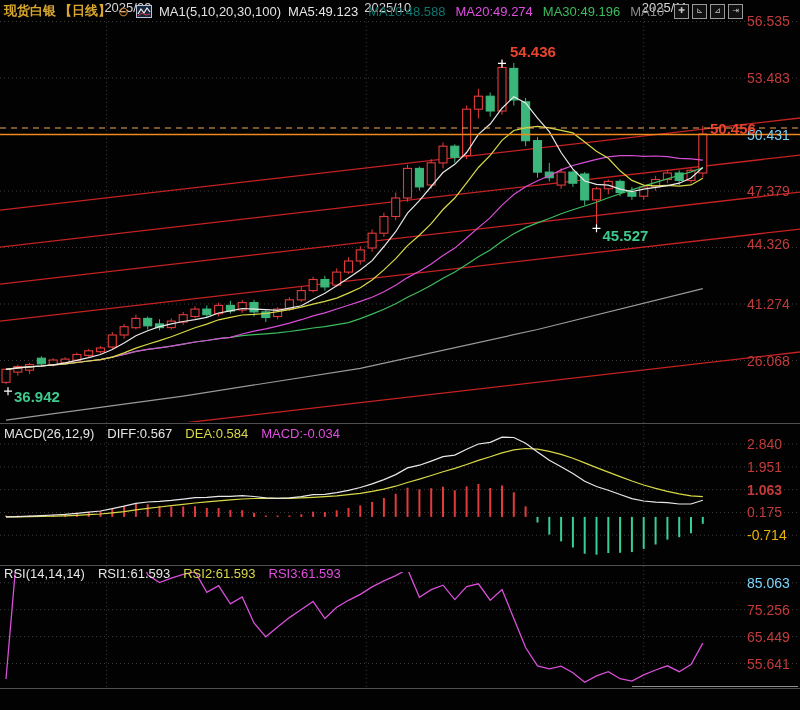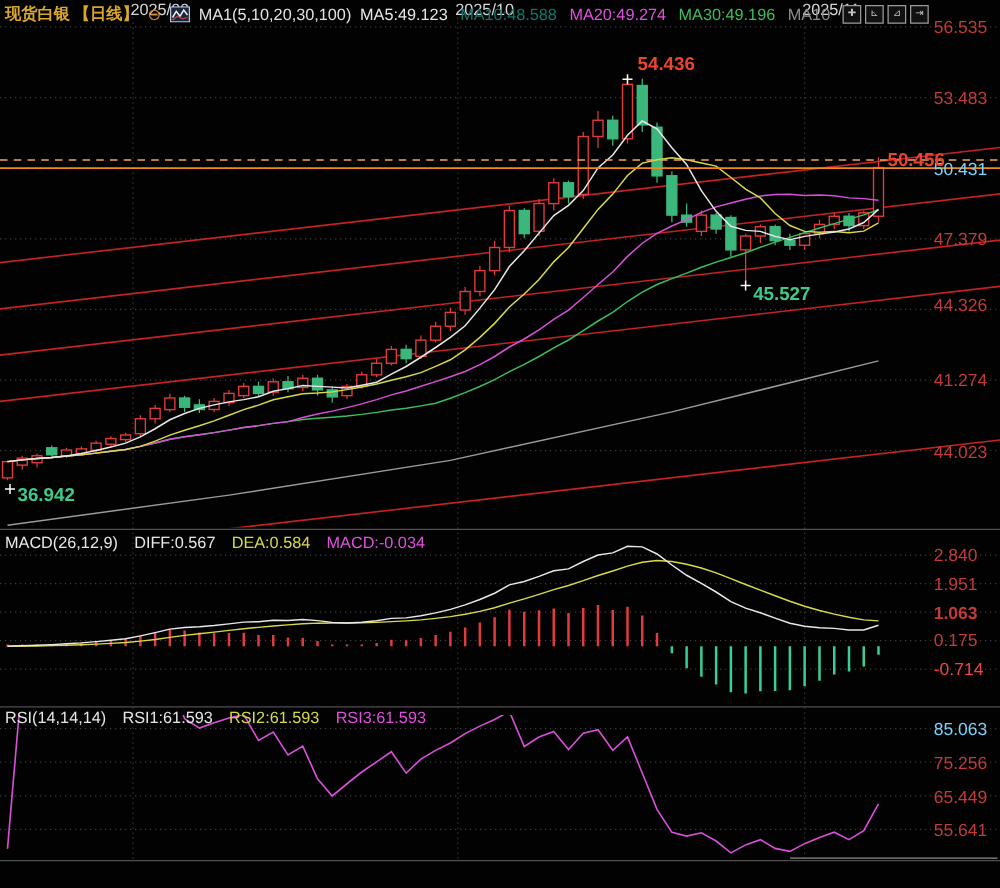--- a/index.html
+++ b/index.html
@@ -269,26 +269,26 @@
         <line x1="0" x2="800" y1="688.5" y2="688.5" stroke="#4f4f4f" stroke-width="1"></line>
         <line x1="632" x2="798" y1="686.5" y2="686.5" stroke="#8e8e8e" stroke-width="1"></line>
       </svg></div>
   <div id="labels">
       <div class="tick" style="left: 747px; top: 13.4983px; color: rgb(194, 59, 59);">56.535</div>
       <div class="tick" style="left: 747px; top: 70px; color: rgb(194, 59, 59);">53.483</div>
       <div class="tick" style="left: 747px; top: 126.502px; color: #7dd3fc;">50.431</div>
       <div class="tick" style="left: 747px; top: 183.003px; color: rgb(194, 59, 59);">47.379</div>
       <div class="tick" style="left: 747px; top: 236px; color: rgb(194, 59, 59);">44.326</div>
       <div class="tick" style="left: 747px; top: 296.025px; color: rgb(194, 59, 59);">41.274</div>
-      <div class="tick" style="left: 747px; top: 352.527px; color: rgb(194, 59, 59);">44.023</div>
+      <div class="tick" style="left: 747px; top: 352.527px; color: rgb(194, 59, 59);">26.068</div>
       <div class="tick" style="left: 747px; top: 436.111px; color: rgb(194, 59, 59);">2.840</div>
       <div class="tick" style="left: 747px; top: 458.896px; color: rgb(194, 59, 59);">1.951</div>
       <div class="tick" style="left: 747px; top: 481.655px; color: rgb(194, 59, 59); font-weight: bold;">1.063</div>
       <div class="tick" style="left: 747px; top: 504.415px; color: rgb(194, 59, 59);">0.175</div>
-      <div class="tick" style="left: 747px; top: 527.2px; color: #ef4444;">-0.714</div>
+      <div class="tick" style="left: 747px; top: 527.2px; color: #eab308;">-0.714</div>
       <div class="tick" style="left: 747px; top: 574.795px; color: #7dd3fc;">85.063</div>
       <div class="tick" style="left: 747px; top: 601.696px; color: rgb(194, 59, 59);">75.256</div>
       <div class="tick" style="left: 747px; top: 628.597px; color: rgb(194, 59, 59);">65.449</div>
       <div class="tick" style="left: 747px; top: 655.5px; color: rgb(194, 59, 59);">55.641</div>
       <div class="month" style="left: 104.385px; top: 0px; color: rgb(214, 214, 214);">2025/09</div>
       <div class="month" style="left: 364.205px; top: 0px; color: rgb(214, 214, 214);">2025/10</div>
       <div class="month" style="left: 641.74px; top: 0px; color: rgb(214, 214, 214);">2025/11</div>
     </div>
 
   <div class="hdr">

